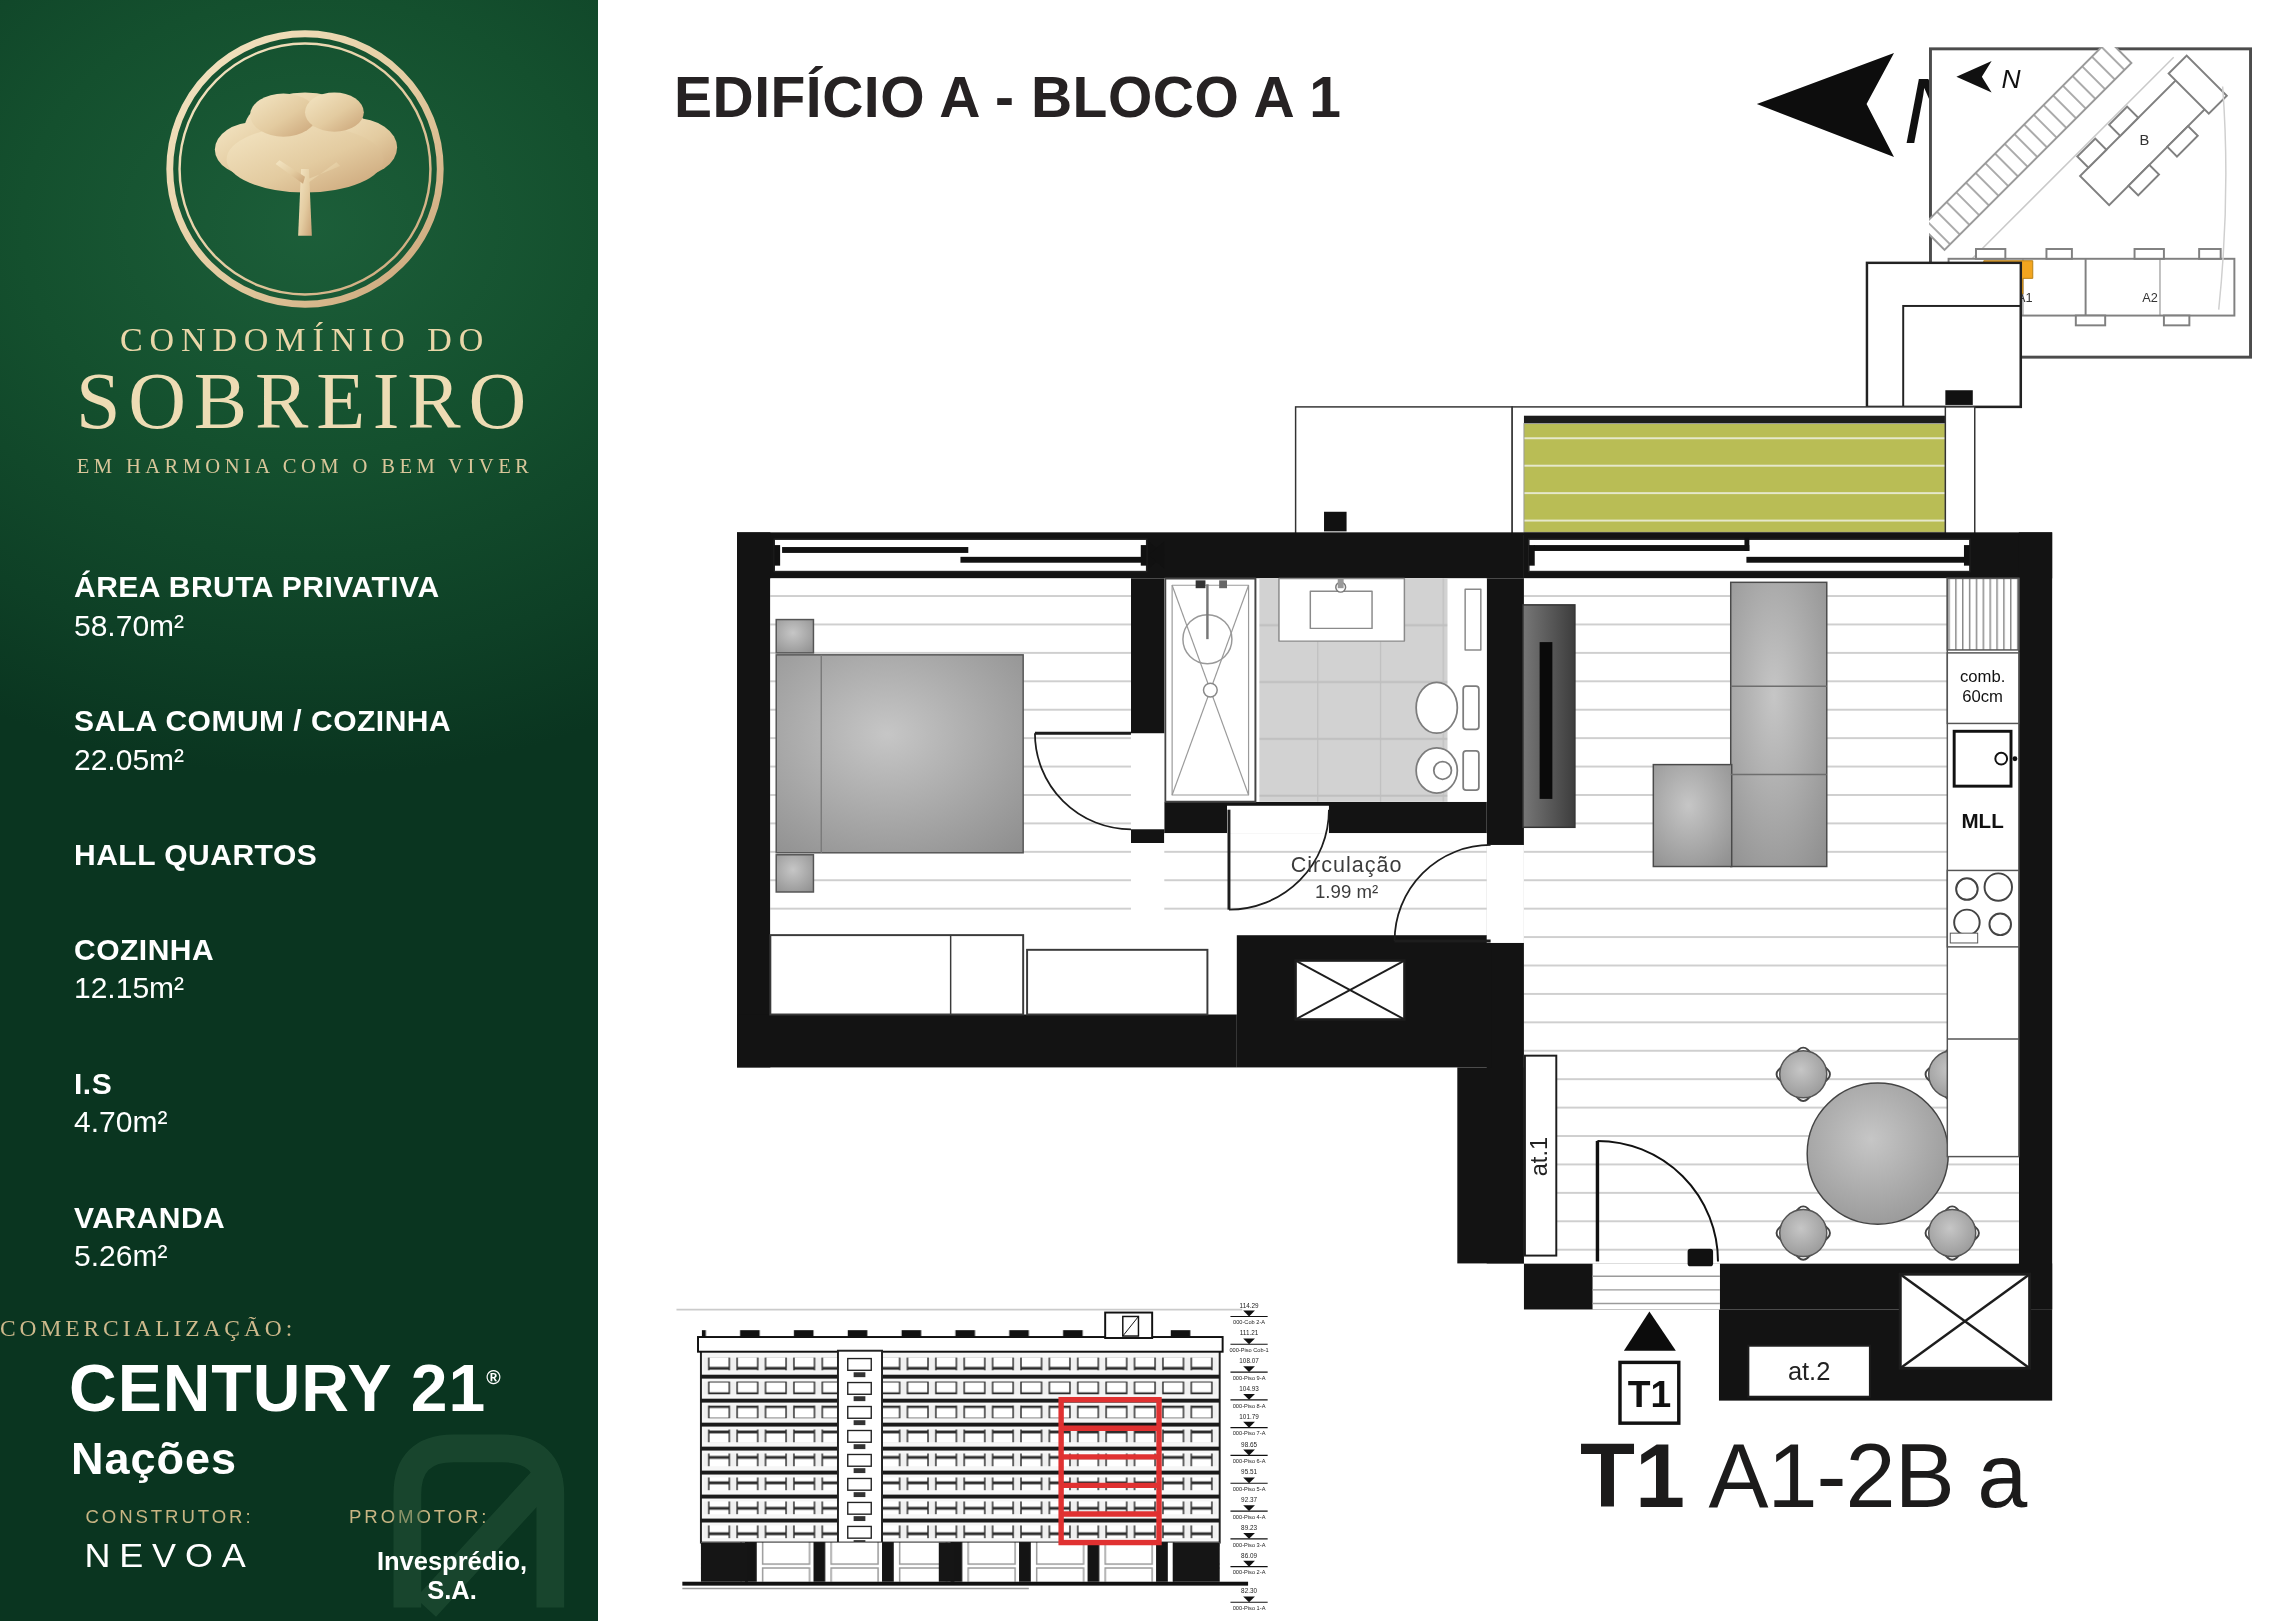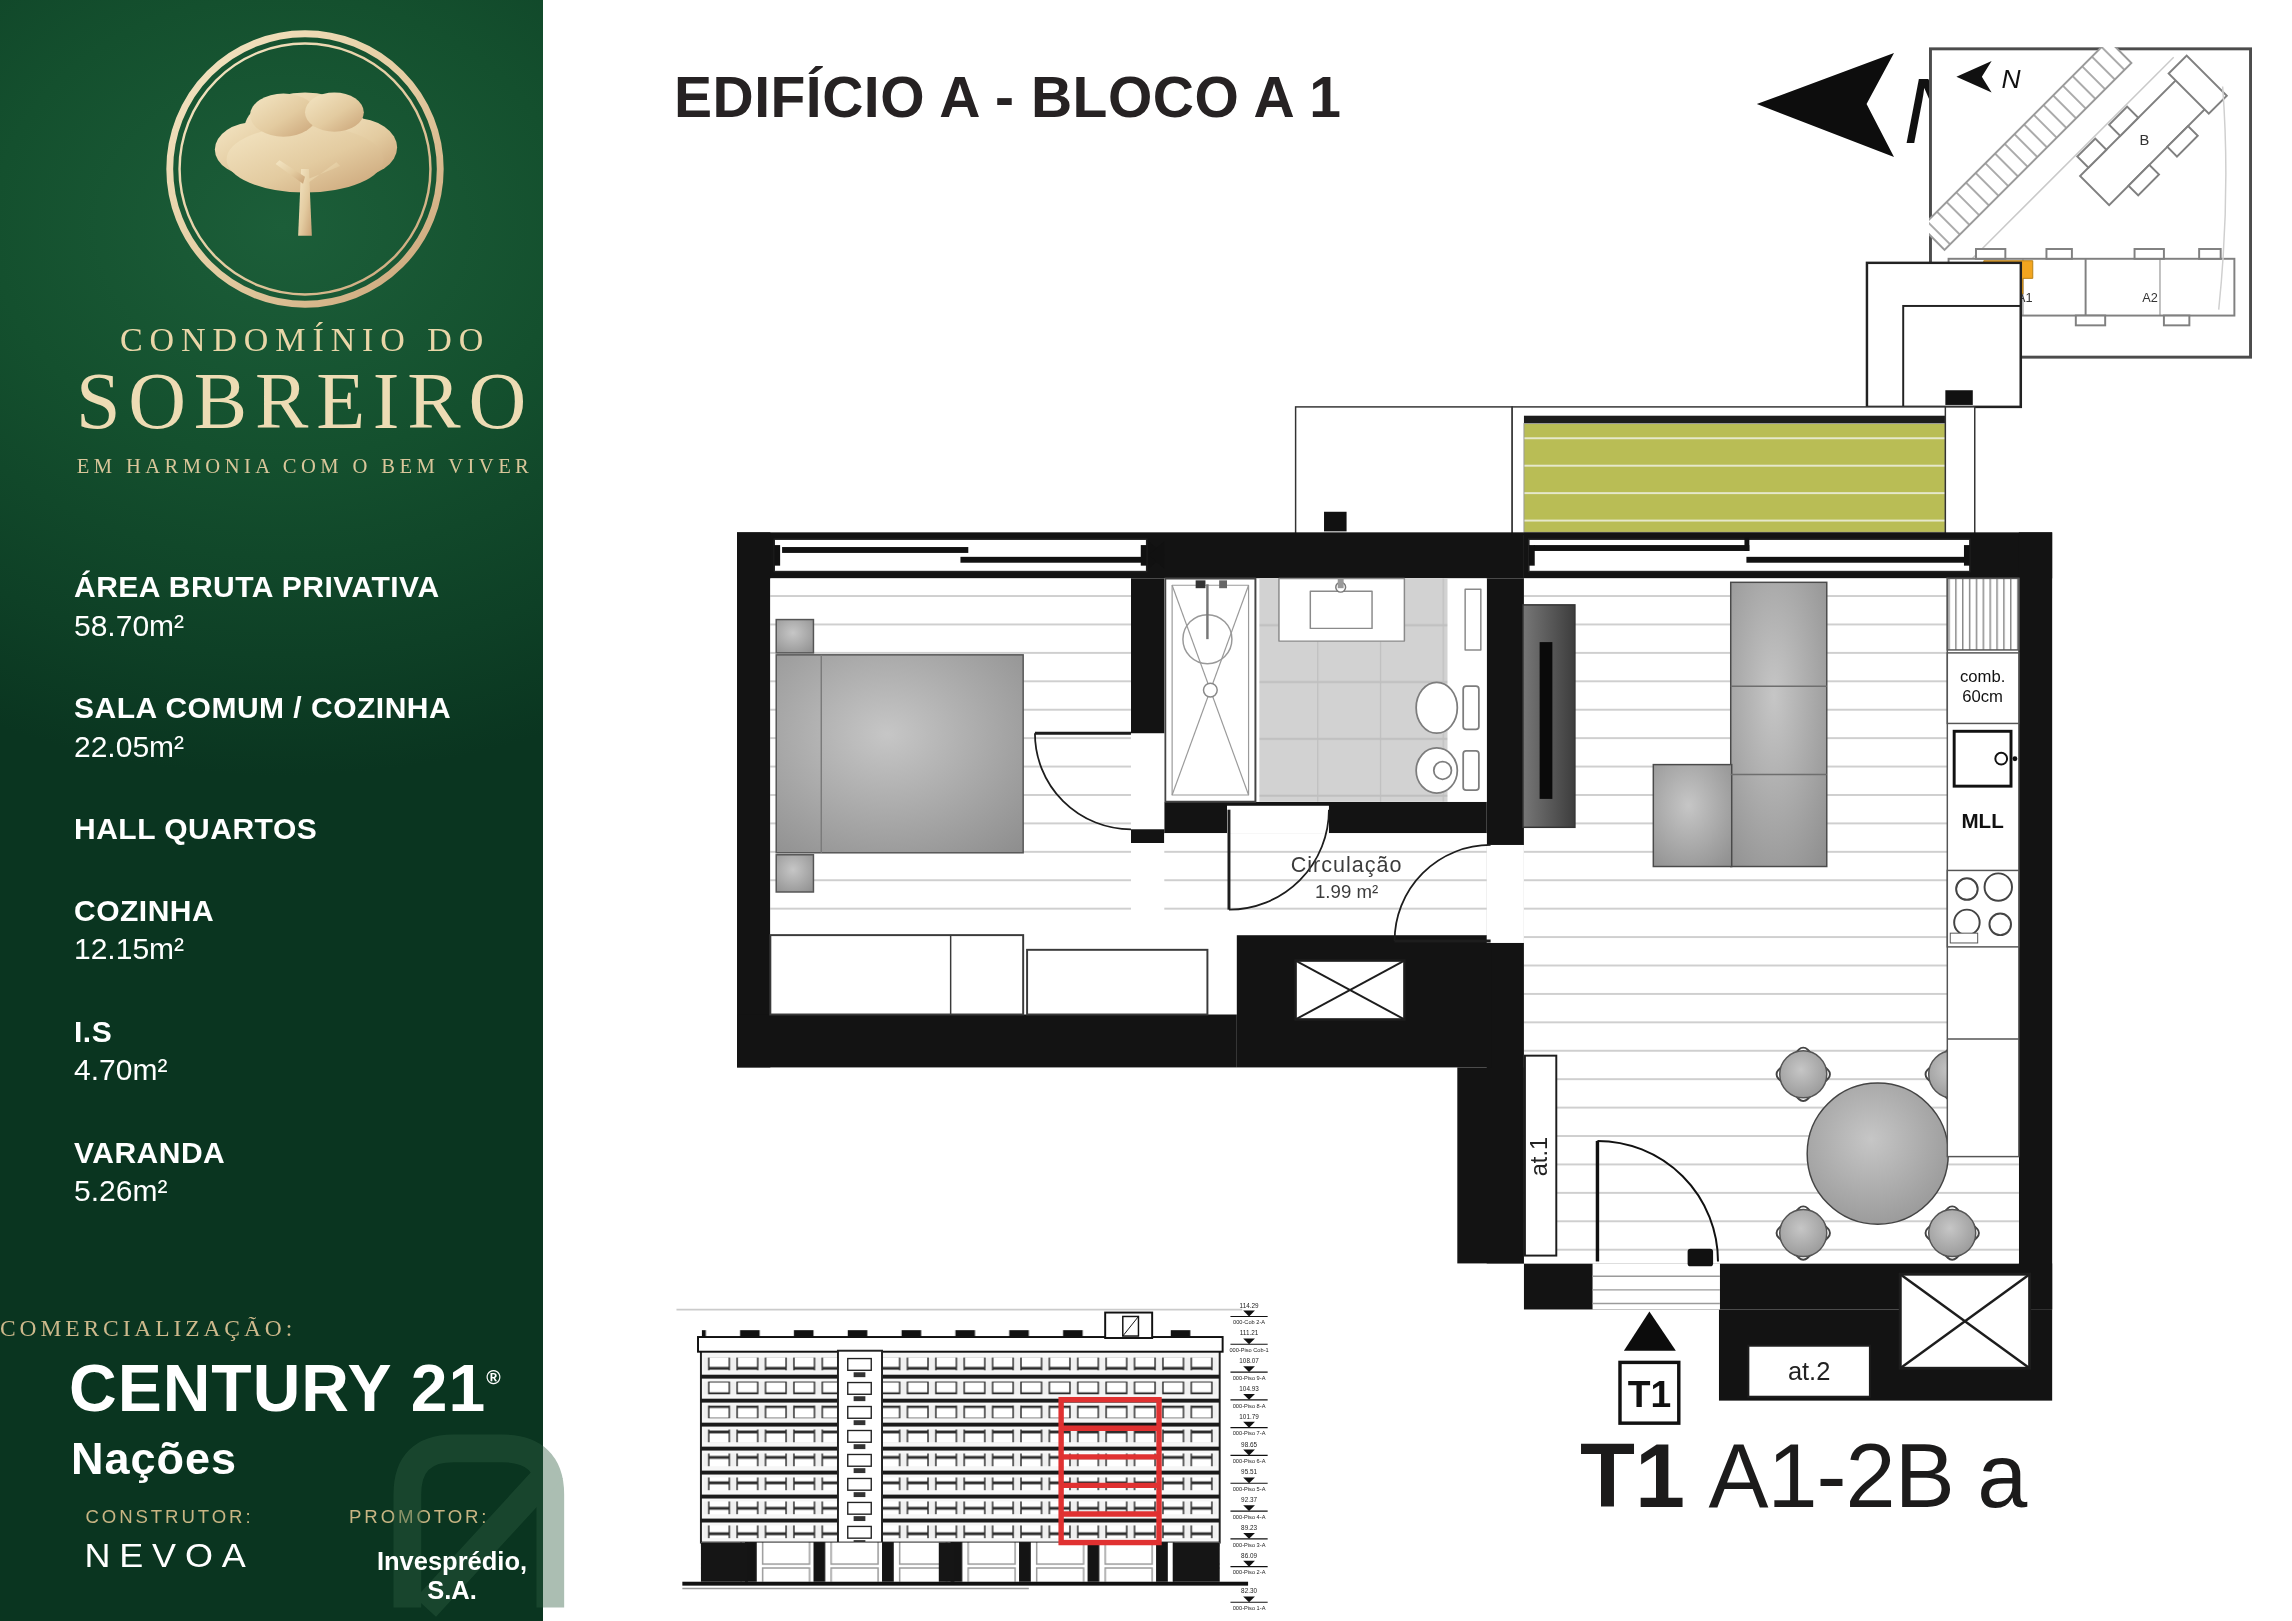--- a/index.html
+++ b/index.html
@@ -1,30 +1,30 @@
 <!DOCTYPE html>
 <html><head>
 <meta charset="utf-8">
 <style>
   html,body{margin:0;padding:0;background:#ffffff;}
   .page{position:relative;width:2293px;height:1621px;overflow:hidden;background:#ffffff;
         font-family:"Liberation Sans",sans-serif;}
   .abs{position:absolute;}
 
   
-  .sidebar{position:absolute;left:0;top:0;width:543px;height:1621px;
+  .sidebar{position:absolute;left:0;top:0;width:598px;height:1621px;
     background:radial-gradient(ellipse 686px 549px at 52% 14%, #1c5e39 0%, #14502e 42%, #0e4026 78%, #0a3520 100%);
     color:#fff;}
   .logo-wrap{position:absolute;left:158px;top:21.6px;width:294px;height:294px;}
   .brand{position:absolute;left:0;top:321px;width:610px;text-align:center;
          font-family:"Liberation Serif",serif;color:#e9d6a8;}
   .brand .l1{font-size:34px;letter-spacing:6.9px;}
   .brand .l2{font-size:80px;letter-spacing:7.8px;margin-top:2px;line-height:1.0;color:#eddcb4;}
   .brand .l3{font-size:20.6px;letter-spacing:4.4px;margin-top:13.7px;color:#d9c69a;}
-  .areas{position:absolute;left:74px;top:570px;right:29px;display:flex;flex-direction:column;gap:47px;}
+  .areas{position:absolute;left:74px;top:570px;right:29px;display:flex;flex-direction:column;gap:60px;}
   .area-item .lbl{font-size:30px;font-weight:bold;letter-spacing:0.5px;line-height:1.15;}
   .area-item .val{font-size:30px;font-weight:normal;line-height:1.25;margin-top:2px;}
   .commercial{position:absolute;left:0;top:1315px;width:610px;text-align:left;
               font-size:23.5px;letter-spacing:3.9px;color:#cdb98c;font-family:Liberation Serif, serif;}
   .century{position:absolute;left:69px;top:1355px;font-size:66px;font-weight:bold;letter-spacing:1px;line-height:1;}
   .century sup{font-size:19.6px;vertical-align:27.4px;}
   .nacoes{position:absolute;left:71px;top:1433px;font-size:45px;font-weight:600;letter-spacing:1px;}
   .p-label{position:absolute;top:1506px;font-size:18.6px;letter-spacing:2.9px;color:#c9b583;}
   .p-label.c1{left:57px;width:225px;text-align:center;}
   .p-label.c2{left:349px;width:206px;text-align:left;}

